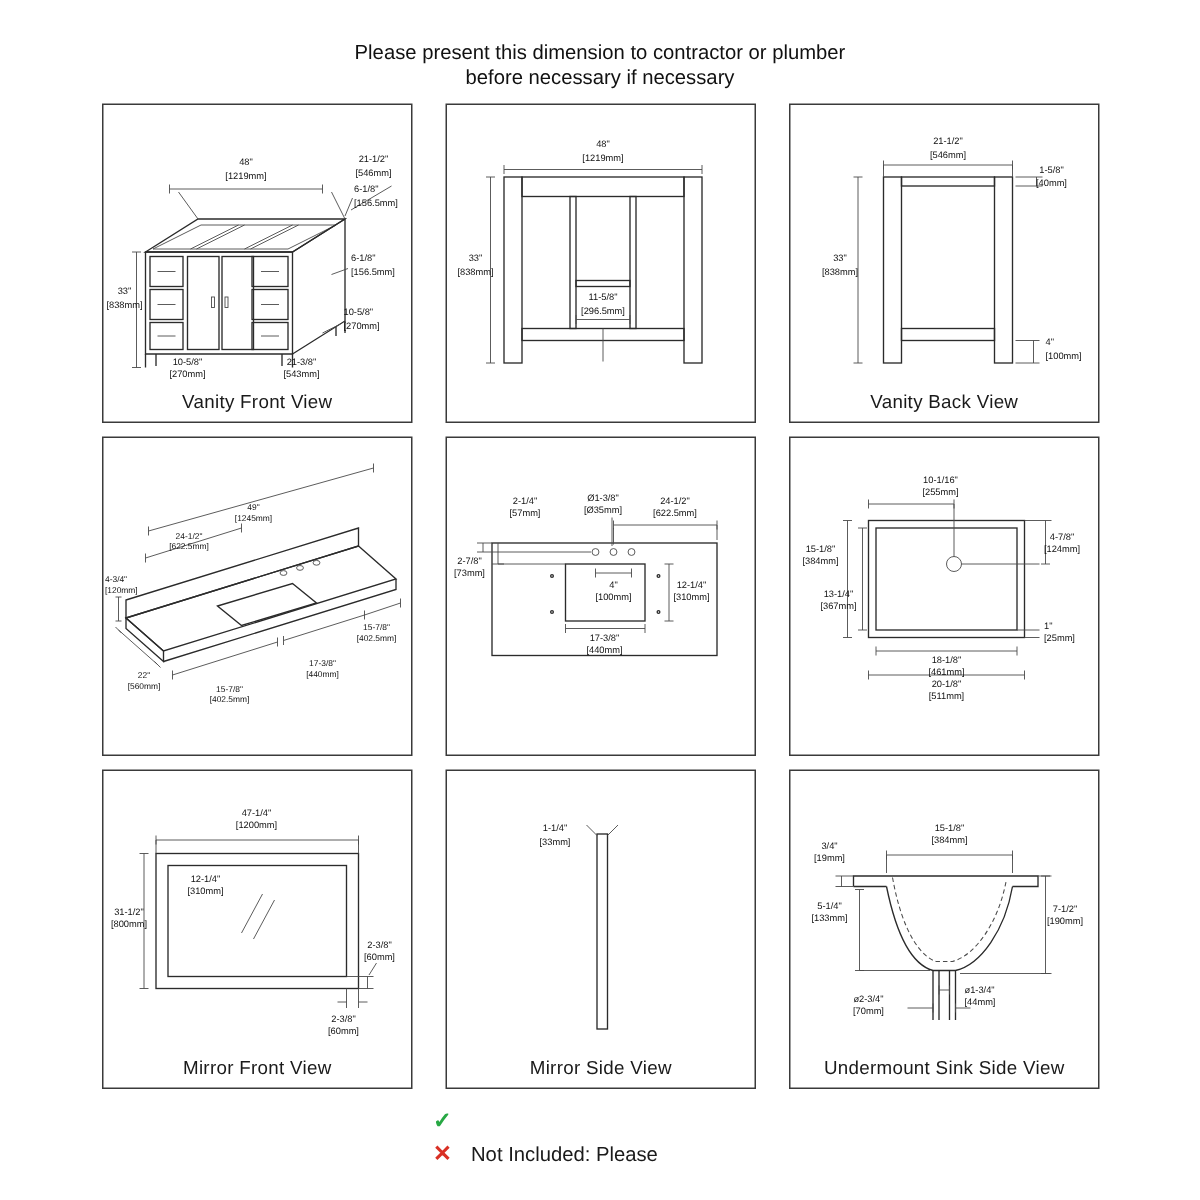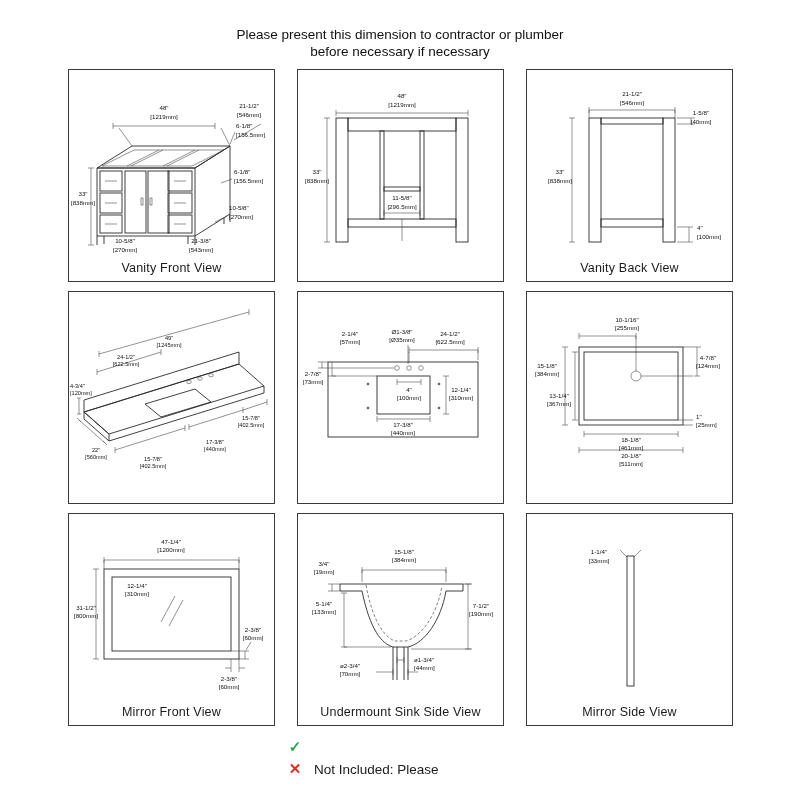--- a/index.html
+++ b/index.html
@@ -269,20 +269,34 @@
       <text class="d" x="184" y="126" text-anchor="middle">[60mm]</text>
       <text class="d" x="160" y="167" text-anchor="middle">2-3/8"</text>
       <text class="d" x="160" y="175" text-anchor="middle">[60mm]</text>
     </svg>
     <div class="caption">Mirror Front View</div>
   </div>
 
   <div class="panel">
     <svg width="203" height="185" viewBox="0 0 203 185">
       <g class="ln">
+        <rect x="100" y="42" width="7" height="130"></rect>
+      </g>
+      <g class="th">
+        <path d="M93,36 L100,43 M114,36 L107,43"></path>
+      </g>
+      <text class="d" x="72" y="40" text-anchor="middle">1-1/4"</text>
+      <text class="d" x="72" y="49" text-anchor="middle">[33mm]</text>
+    </svg>
+    <div class="caption">Mirror Side View</div>
+  </div>
+
+  <div class="panel">
+    <svg width="203" height="185" viewBox="0 0 203 185">
+      <g class="ln">
         <path d="M42,77 L42,70 L165,70 L165,77 L148,77 M42,77 L64,77"></path>
         <path d="M64,77 C72,116 84,130 95,133 L110,133 C127,129 143,106 148,77"></path>
         <path d="M68,71 C75,110 88,124 97,127 L108,127 C123,123 139,101 144,72" class="dash"></path>
         <path d="M95,133 V166 M110,133 V166 M99,133 V166 M106,133 V166"></path>
       </g>
       <g class="th">
         <path d="M64,56 H148 M64,53 V59 M148,53 V59 M64,56 V68 M148,56 V68"></path>
         <path d="M30,70 H42 M30,77 H42 M34,70 V77"></path>
         <path d="M46,79 V133 M43,79 H49 M43,133 H49 M46,133 H93"></path>
         <path d="M170,70 V135 M165,70 H174 M113,135 H174 M167,70 H173 M167,135 H173"></path>
@@ -298,34 +312,20 @@
       <text class="d" x="183" y="94" text-anchor="middle">7-1/2"</text>
       <text class="d" x="183" y="102" text-anchor="middle">[190mm]</text>
       <text class="d" x="116" y="148">ø1-3/4"</text>
       <text class="d" x="116" y="156">[44mm]</text>
       <text class="d" x="52" y="154" text-anchor="middle">ø2-3/4"</text>
       <text class="d" x="52" y="162" text-anchor="middle">[70mm]</text>
     </svg>
     <div class="caption">Undermount Sink Side View</div>
   </div>
 
-  <div class="panel">
-    <svg width="203" height="185" viewBox="0 0 203 185">
-      <g class="ln">
-        <rect x="100" y="42" width="7" height="130"></rect>
-      </g>
-      <g class="th">
-        <path d="M93,36 L100,43 M114,36 L107,43"></path>
-      </g>
-      <text class="d" x="72" y="40" text-anchor="middle">1-1/4"</text>
-      <text class="d" x="72" y="49" text-anchor="middle">[33mm]</text>
-    </svg>
-    <div class="caption">Mirror Side View</div>
-  </div>
-
 </div>
 
 <div class="footer">
   <div class="foot-row">
     <span class="foot-icon check">✓</span>
   </div>
   <div class="foot-row">
     <span class="foot-icon cross">✕</span>
     <span>Not Included: Please</span>
   </div>

